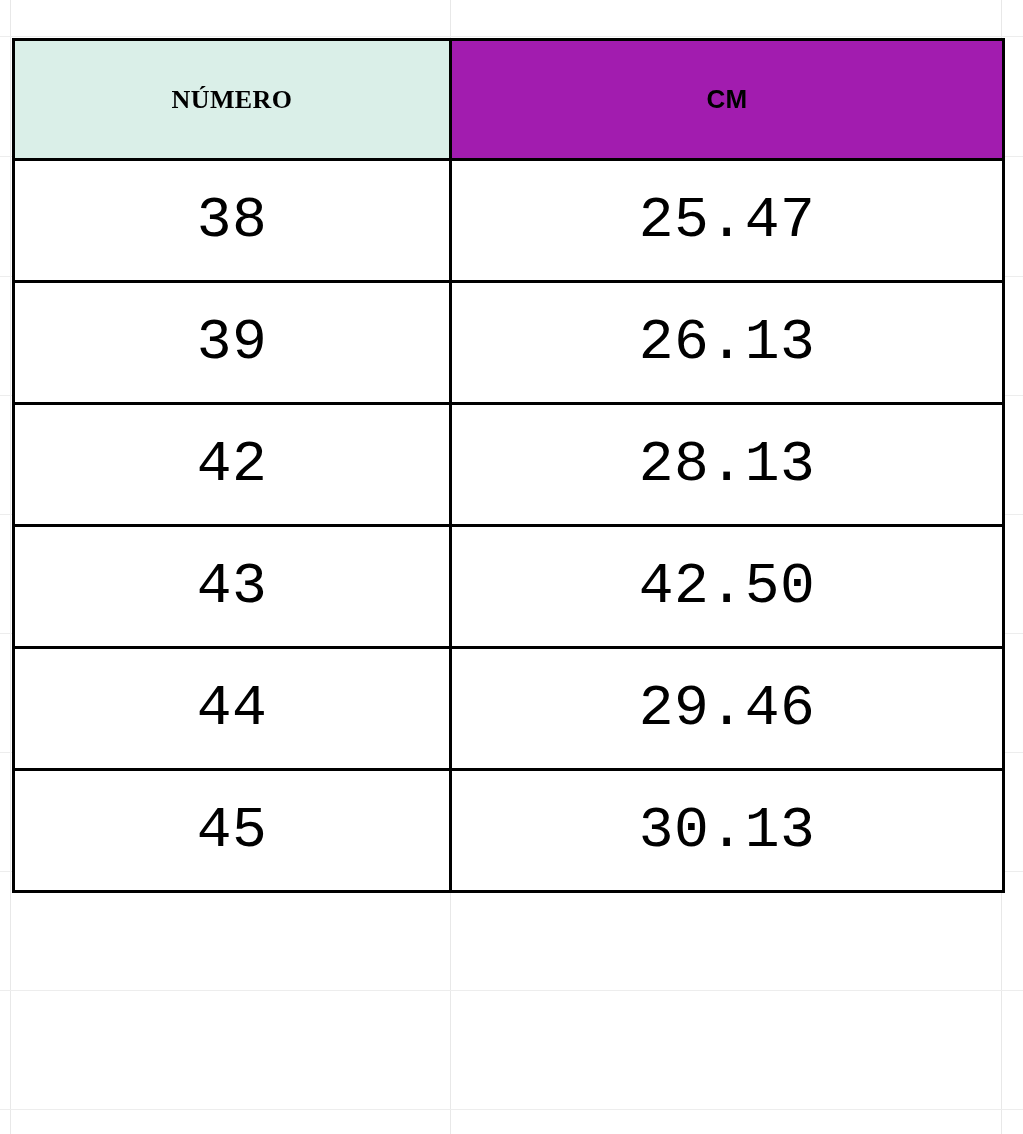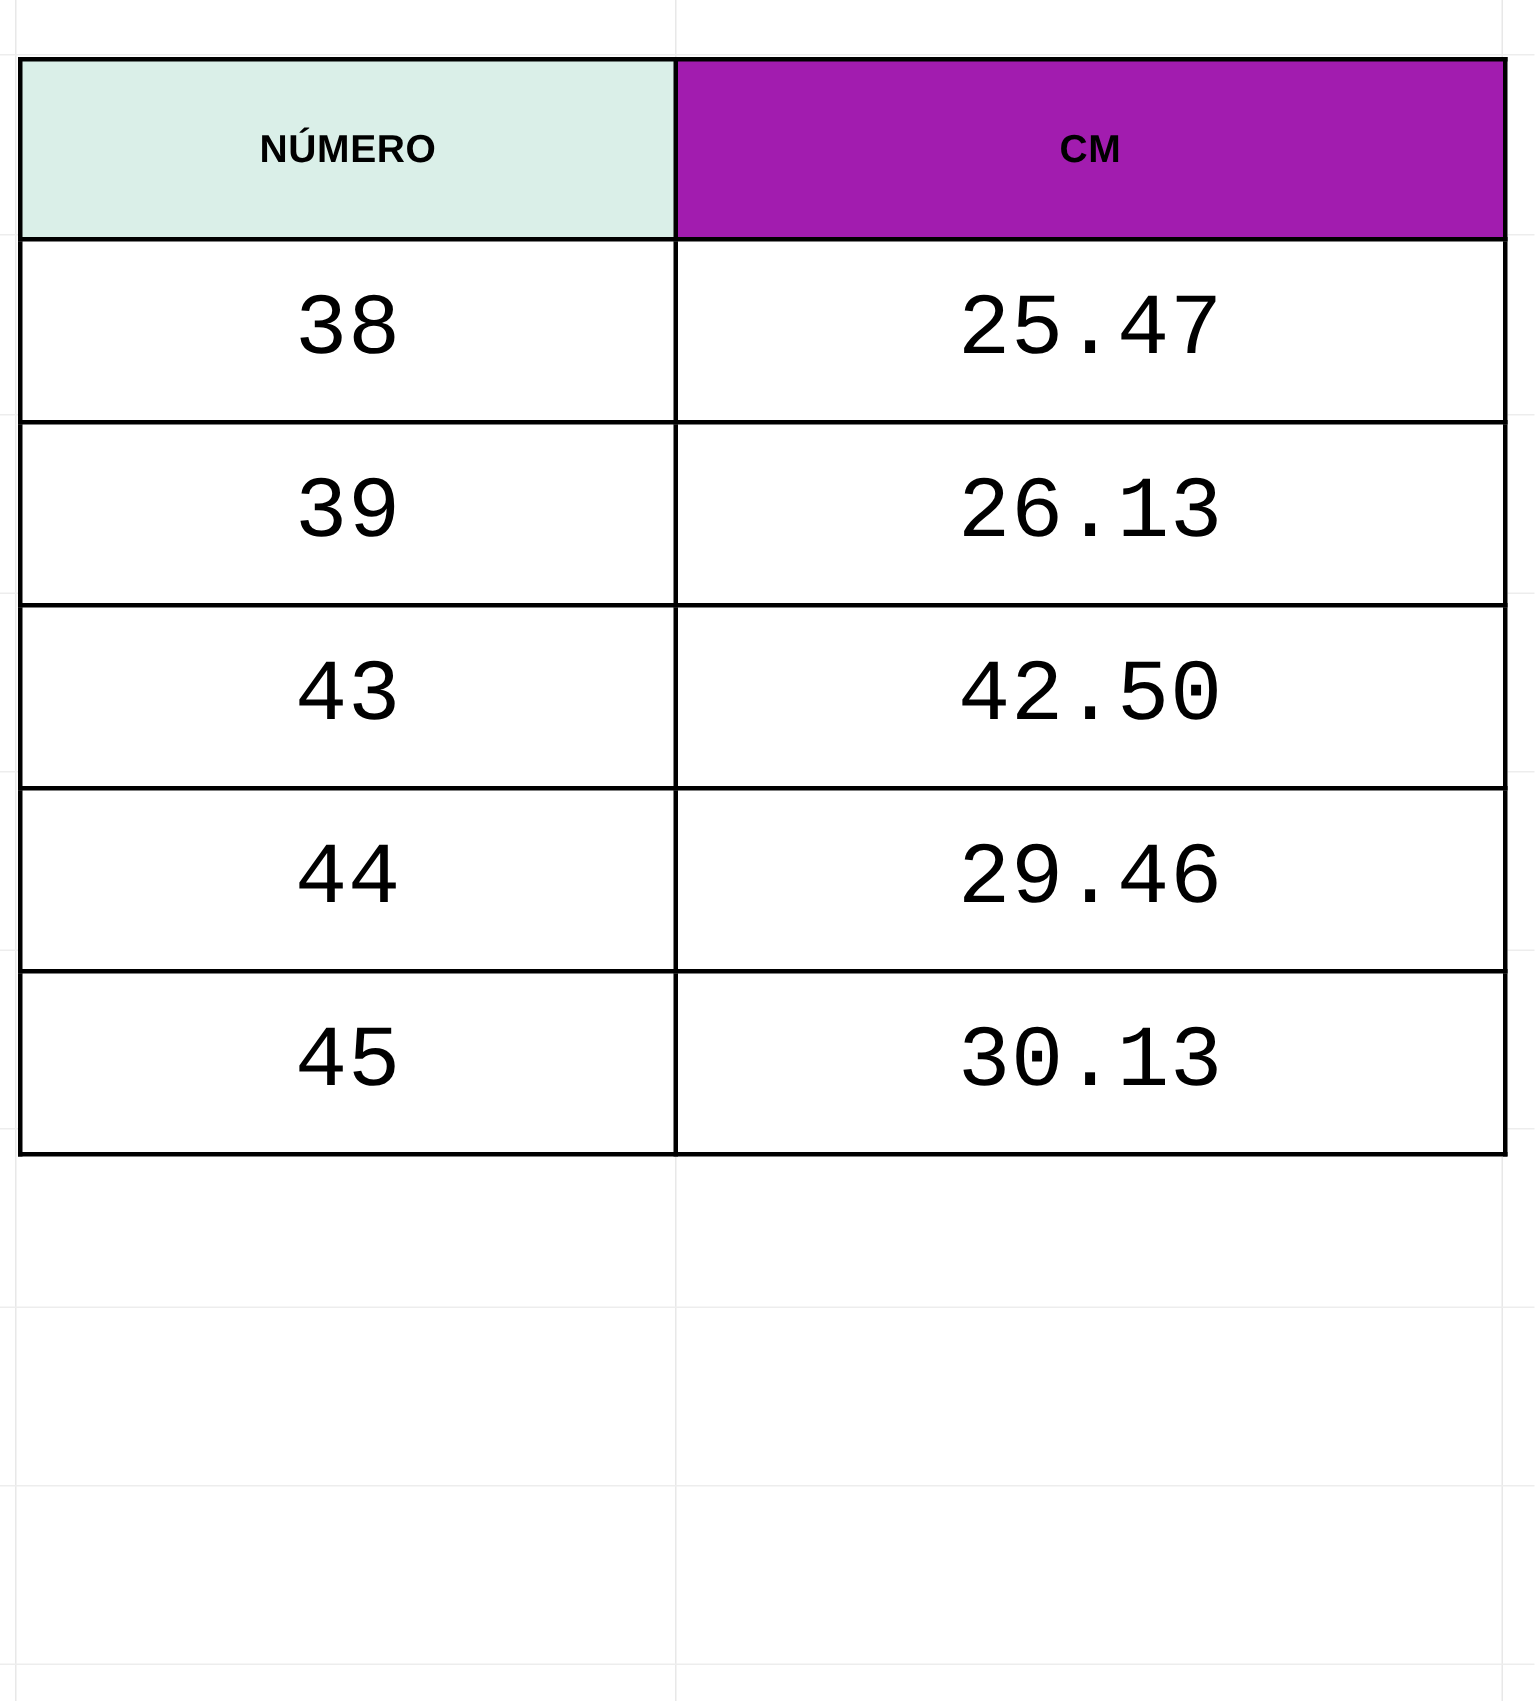--- a/index.html
+++ b/index.html
@@ -56,21 +56,21 @@
   }
   #size-table col.col-numero { width: 437px; }
   #size-table col.col-cm     { width: 553px; }
 
   thead th {
     height: 117px;
     font-size: 26px;
     font-weight: bold;
     letter-spacing: 0.4px;
   }
-  th.head-numero { background: #daefe8; }
+  th.head-numero { background: #daefe8; font-family: Liberation Serif, serif; }
   th.head-cm     { background: #a21caf; }
 
   tbody td {
     height: 119px;
     font-size: 58px;
     font-weight: normal;
     letter-spacing: 0.5px;
     font-family: Liberation Mono, monospace;
   }
 </style>
@@ -107,20 +107,24 @@
   <tbody id="table-body">
       <tr>
         <td>38</td>
         <td>25.47</td>
       </tr>
       <tr>
         <td>39</td>
         <td>26.13</td>
       </tr>
       <tr>
+        <td>42</td>
+        <td>28.13</td>
+      </tr>
+      <tr>
         <td>43</td>
         <td>42.50</td>
       </tr>
       <tr>
         <td>44</td>
         <td>29.46</td>
       </tr>
       <tr>
         <td>45</td>
         <td>30.13</td>

